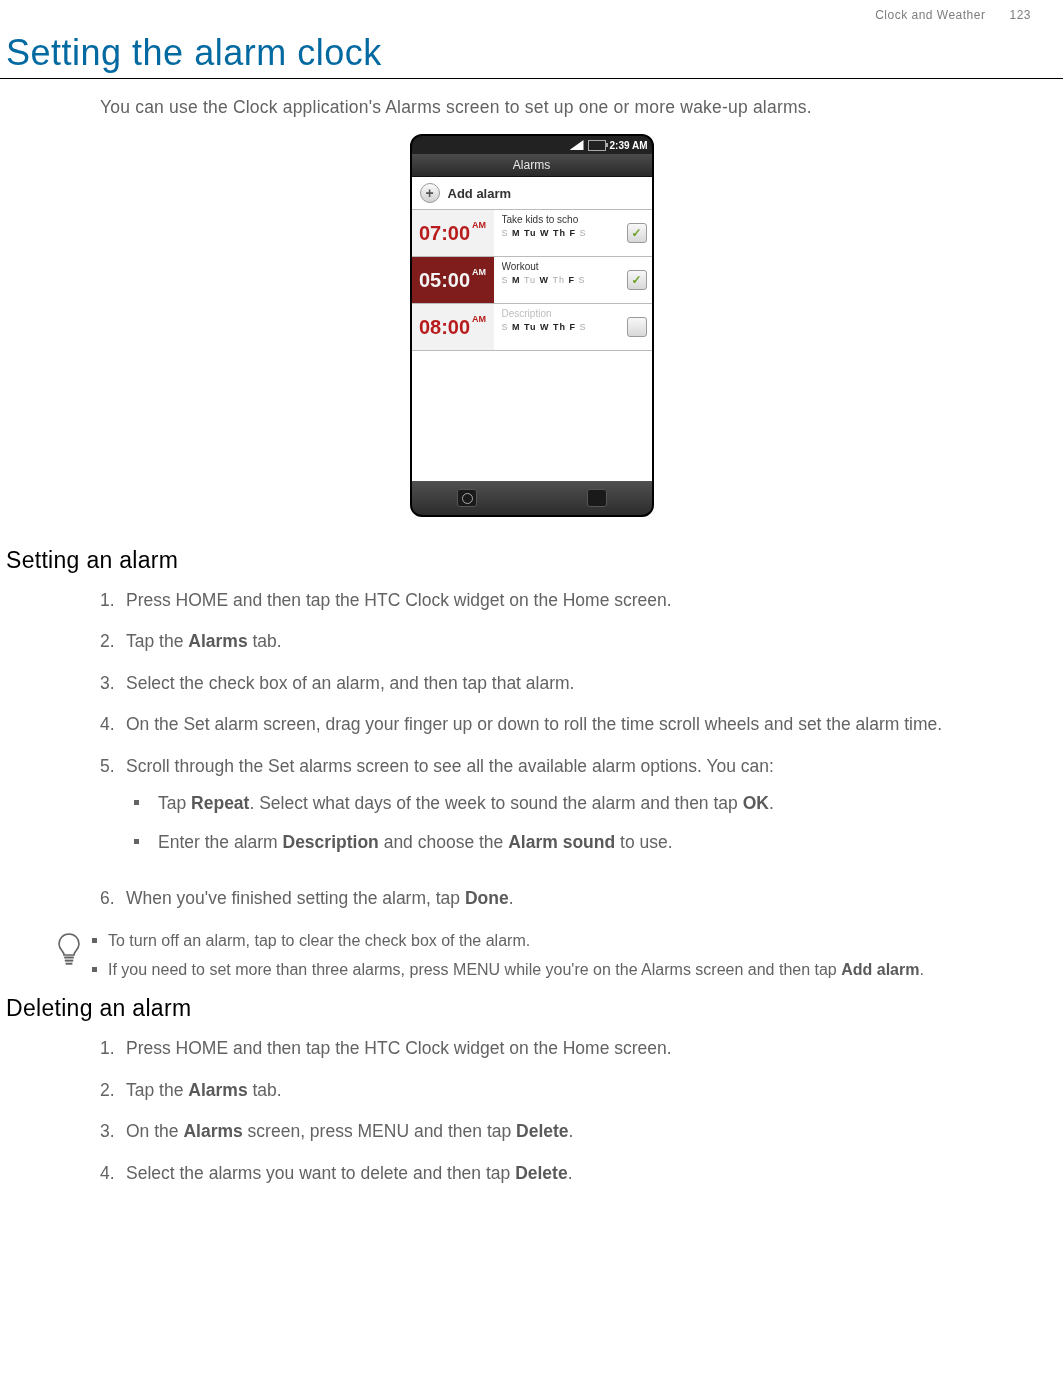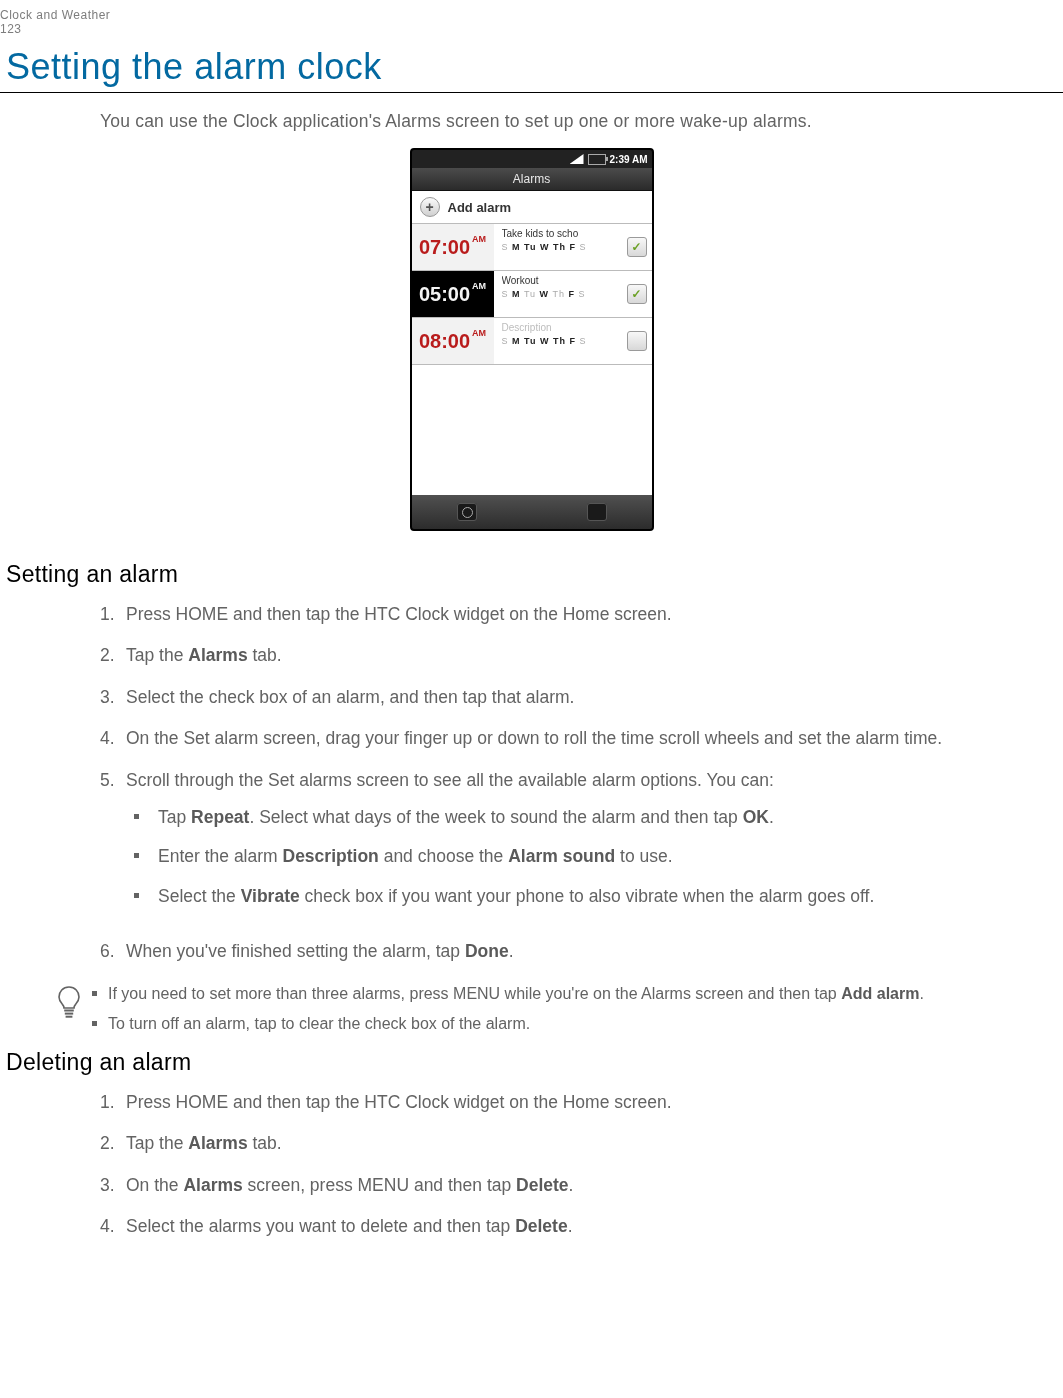--- a/index.html
+++ b/index.html
@@ -18,21 +18,20 @@
     box-sizing: border-box;
   }
   .header-line {
     display: flex;
     justify-content: flex-end;
     align-items: baseline;
     padding: 0 32px 10px 0;
     font-size: 12px;
     color: #7d7d7d;
     letter-spacing: 0.5px;
-    flex-direction: column;
   }
   .header-line .bc { margin-right: 24px; }
   .header-line .pg { font-size: 12px; }
   h1 {
     font-weight: 300;
     font-size: 36px;
     color: #0369a1;
     margin: 0 0 4px 6px;
     letter-spacing: 0.5px;
   }
@@ -49,21 +48,21 @@
   }
   .screenshot-wrap {
     display: flex;
     justify-content: center;
     margin: 12px 0 30px 0;
   }
   .phone {
     width: 240px;
     background:#000;
     border:2px solid #000;
-    border-radius:4px;
+    border-radius:12px;
     overflow:hidden;
     font-family: Arial, sans-serif;
   }
   .statusbar {
     height:18px;
     background:#222;
     color:#fff;
     font-size:10px;
     display:flex;
     justify-content:flex-end;
@@ -111,21 +110,21 @@
     display:flex;
     align-items:center;
     justify-content:center;
     font-size:20px;
     font-weight:bold;
     color:#b91c1c;
     position:relative;
     font-family: Arial, sans-serif;
   }
   .alarm-time .ampm { font-size:9px; margin-left:2px; align-self:flex-start; margin-top:10px;}
-  .alarm-time.dark { background:#000000; color:#f5f5f5; }
+  .alarm-time.dark { background:#7f1d1d; color:#f5f5f5; }
   .alarm-time.light { background:#f2f2f2; }
   .alarm-body {
     flex:1;
     padding:4px 6px 0 8px;
     overflow:hidden;
   }
   .alarm-desc { font-size:10px; color:#333; white-space:nowrap; overflow:hidden; }
   .alarm-desc.placeholder { color:#bdbdbd; }
   .alarm-days { font-size:9px; color:#aaa; letter-spacing:1px; margin-top:3px;}
   .alarm-days .on { color:#222; font-weight:bold; }
@@ -314,44 +313,41 @@
     <li>On the Set alarm screen, drag your finger up or down to roll the time scroll wheels and set the alarm time.</li>
     <li>
       <span>Scroll through the Set alarms screen to see all the available alarm options. You can:</span>
       <ul class="sub">
         <li>
           <span>Tap </span><span class="bold">Repeat</span><span>. Select what days of the week to sound the alarm and then tap </span><span class="bold">OK</span><span>.</span>
         </li>
         <li>
           <span>Enter the alarm </span><span class="bold">Description</span><span> and choose the </span><span class="bold">Alarm sound</span><span> to use.</span>
         </li>
-        <li>
-          <span>Select the </span><span class="bold">Vibrate</span><span> check box if you want your phone to also vibrate when the alarm goes off.</span>
-        </li>
       </ul>
     </li>
     <li>
       <span>When you've finished setting the alarm, tap </span><span class="bold">Done</span><span>.</span>
     </li>
   </ol>
 
   <div class="tipbox">
     <div class="tip-icon">
       <svg class="bulb" viewBox="0 0 26 34">
           <path d="M13 1C7 1 3 5.5 3 11c0 3.6 1.9 5.7 3.4 7.4 1 1.1 1.6 2 1.6 3.6h10c0-1.6.6-2.5 1.6-3.6C21.1 16.7 23 14.6 23 11 23 5.5 19 1 13 1z" fill="none" stroke="#636363" stroke-width="1.6"></path>
           <rect x="8.2" y="23.5" width="9.6" height="2" fill="#636363"></rect>
           <rect x="8.8" y="26.6" width="8.4" height="2" fill="#636363"></rect>
           <rect x="9.6" y="29.7" width="6.8" height="2" fill="#636363"></rect>
         </svg>
     </div>
     <ul class="tip-list">
+      <li>To turn off an alarm, tap to clear the check box of the alarm.</li>
       <li>
         <span>If you need to set more than three alarms, press MENU while you're on the Alarms screen and then tap </span><span class="bold">Add alarm</span><span>.</span>
       </li>
-      <li>To turn off an alarm, tap to clear the check box of the alarm.</li>
     </ul>
   </div>
 
   <h2>Deleting an alarm</h2>
   <ol>
     <li>Press HOME and then tap the HTC Clock widget on the Home screen.</li>
     <li>
       <span>Tap the </span><span class="bold">Alarms</span><span> tab.</span>
     </li>
     <li>

